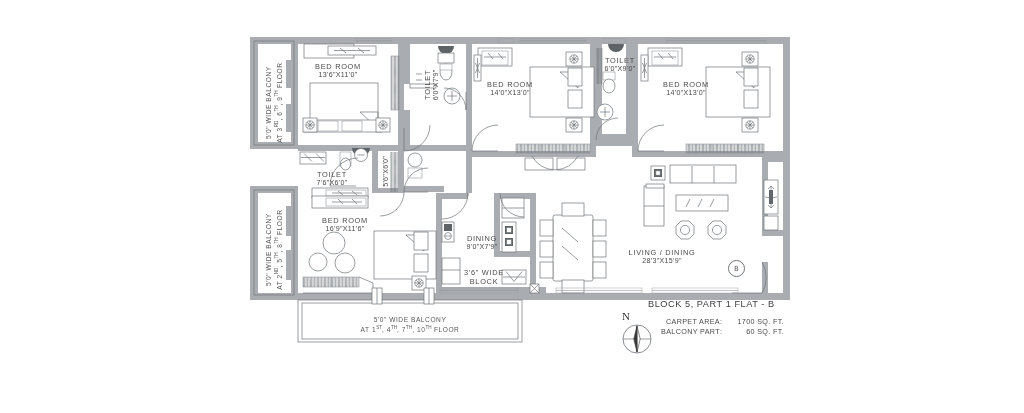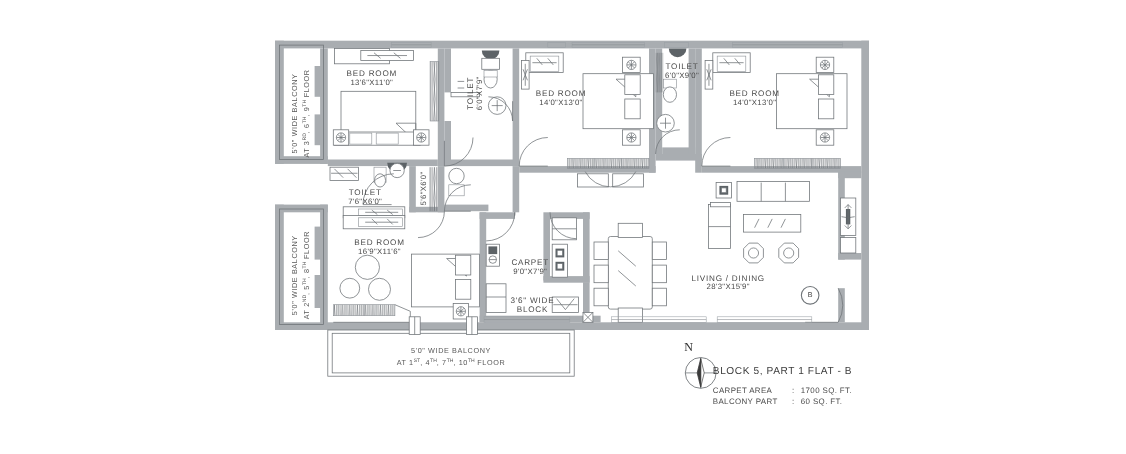--- a/index.html
+++ b/index.html
@@ -8,28 +8,28 @@
   #plan{position:absolute;left:0;top:0;width:1024px;height:413px;}
   .lbl{position:absolute;text-align:center;line-height:1.22;
        font-family:"Liberation Sans","DejaVu Sans",sans-serif;
        color:#4a4a4a;letter-spacing:.45px;white-space:nowrap;}
   .lbl .nm{display:block;font-size:7.4px;letter-spacing:.7px;}
   .lbl .dim{display:block;font-size:7.1px;letter-spacing:.3px;}
   .rot90{transform:rotate(-90deg);transform-origin:center center;}
   .balc{position:absolute;text-align:center;line-height:1.45;
         font-size:6.6px;letter-spacing:.55px;color:#585858;white-space:nowrap;}
   .balc sup{font-size:4.6px;vertical-align:super;letter-spacing:0;}
-  #legend{position:absolute;left:648px;top:332px;}
+  #legend{position:absolute;left:648px;top:299px;}
   #legend .title{font-size:9.2px;letter-spacing:.55px;color:#3d3d3d;white-space:nowrap;}
   #legend .row{font-size:7.2px;letter-spacing:.35px;color:#4a4a4a;white-space:nowrap;
                margin-top:1px;display:flex;}
   #legend .rows{margin-top:8px;}
-  #legend .k{display:inline-block;width:72px;}
+  #legend .k{display:inline-block;width:72px;text-align:right;}
   #legend .c{display:inline-block;width:8px;}
-  #legend .v{display:inline-block;width:56px;}
+  #legend .v{display:inline-block;width:56px;text-align:right;}
   #compass{position:absolute;left:617px;top:311px;width:40px;height:46px;}
   #compass .n{position:absolute;left:5px;top:-1px;font-size:11px;
               font-family:"Liberation Serif","DejaVu Serif",serif;color:#333;}
 </style>
 </head>
 <body>
 
 <svg id="plan" viewBox="0 0 1024 413" xmlns="http://www.w3.org/2000/svg">
   <defs>
     <style>
@@ -407,21 +407,21 @@
   <span class="nm">BED ROOM</span>
   <span class="dim">14'0"X13'0"</span>
 </div>
 
 <div class="lbl" style="left:345px;top:216px;transform:translate(-50%,0);">
   <span class="nm">BED ROOM</span>
   <span class="dim">16'9"X11'6"</span>
 </div>
 
 <div class="lbl" style="left:482px;top:234px;transform:translate(-50%,0);">
-  <span class="nm">CARPET</span>
+  <span class="nm">DINING</span>
   <span class="dim">9'0"X7'9"</span>
 </div>
 
 <div class="lbl" style="left:662px;top:248px;transform:translate(-50%,0);">
   <span class="nm">LIVING / DINING</span>
   <span class="dim">28'3"X15'9"</span>
 </div>
 
 <div class="lbl" style="left:332px;top:170px;transform:translate(-50%,0);">
   <span class="nm">TOILET</span>

